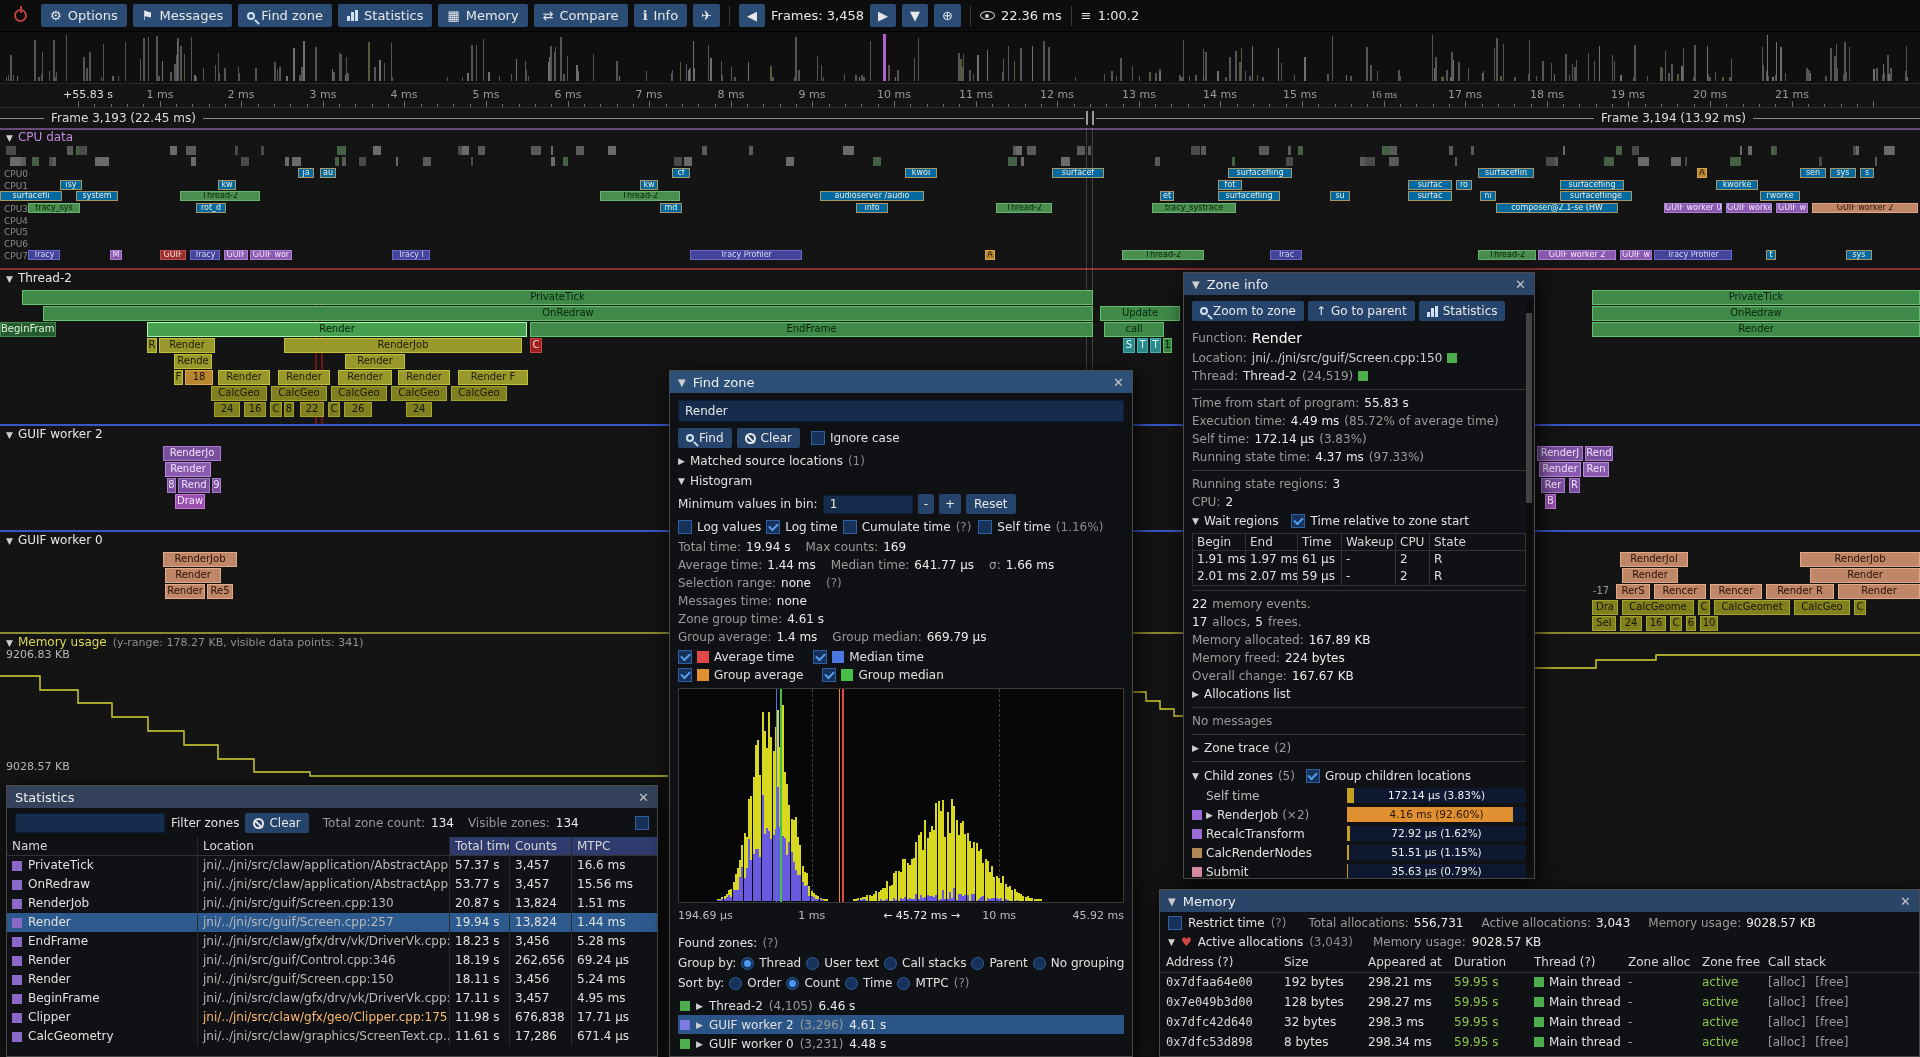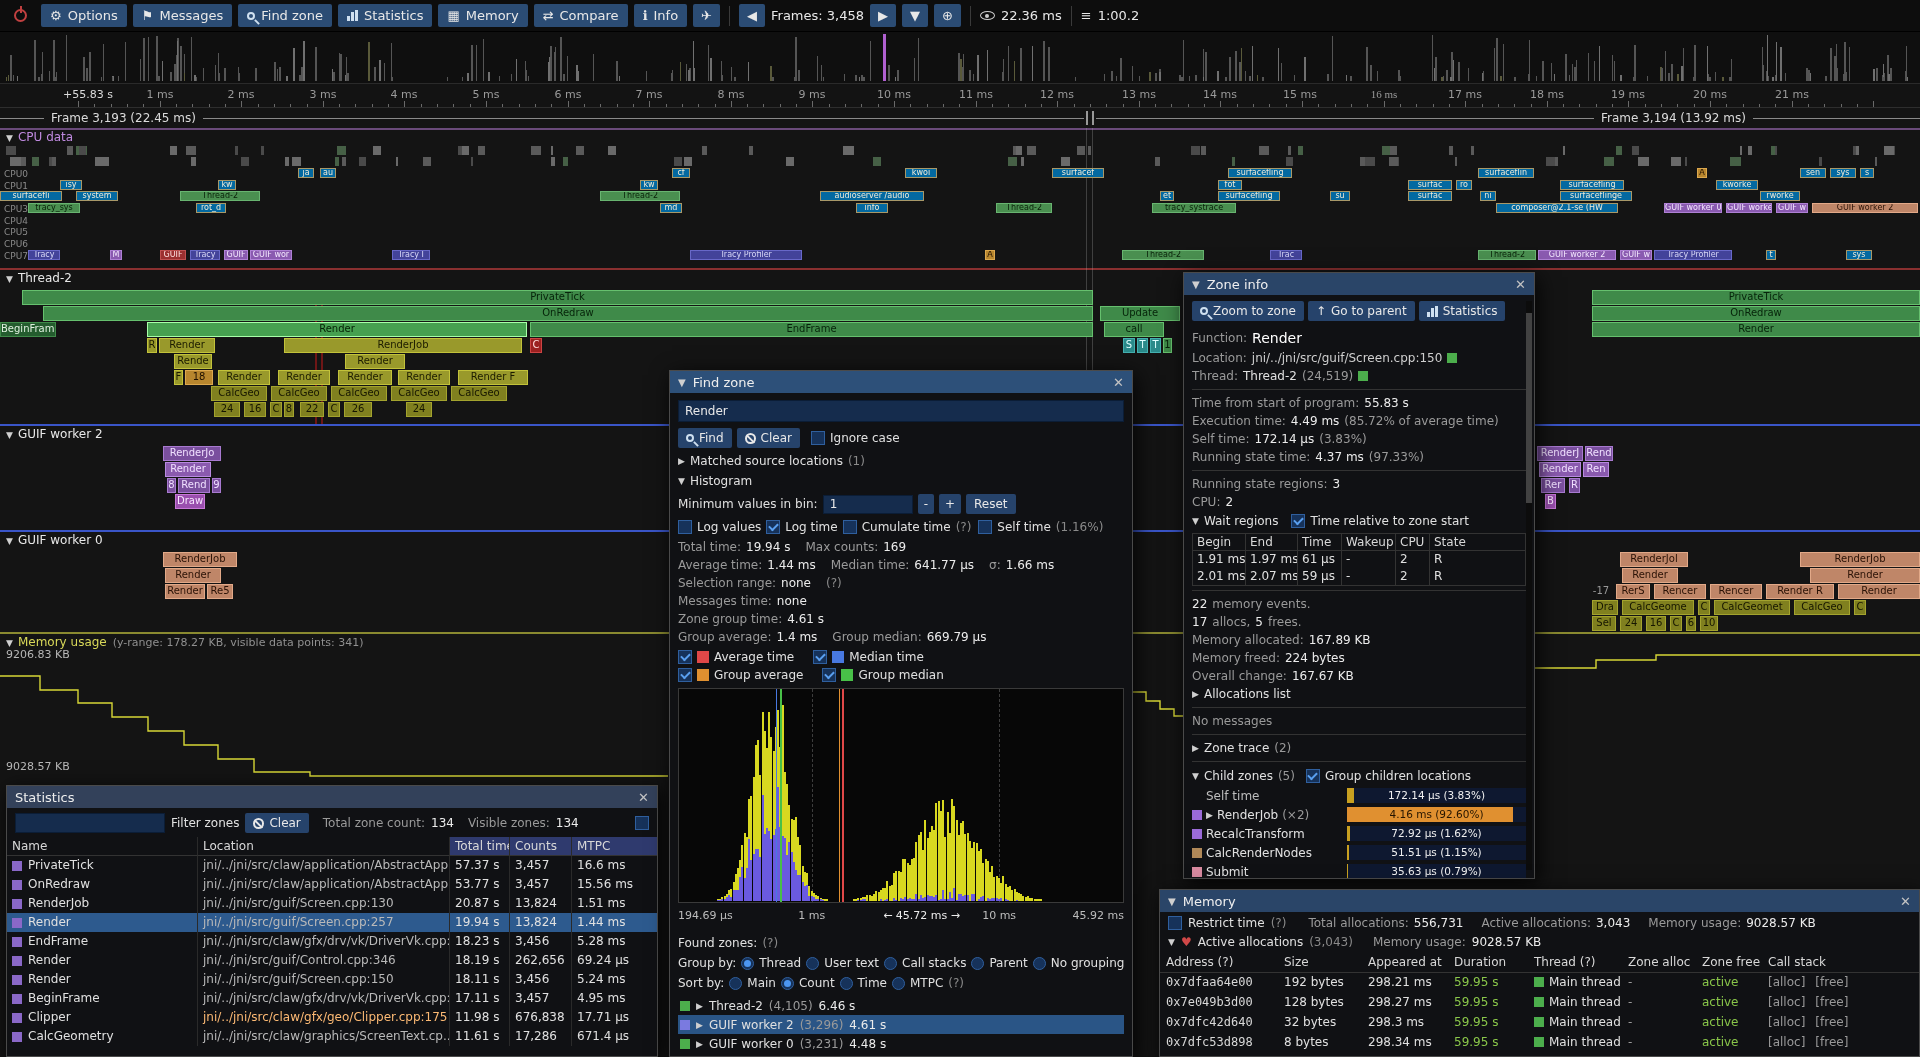--- a/index.html
+++ b/index.html
@@ -1414,21 +1414,21 @@
           <span class="radio"></span>
           <span>Call stacks</span>
           <span class="radio"></span>
           <span>Parent</span>
           <span class="radio"></span>
           <span>No grouping</span>
         </div>
       <div class="fz-line" id="fz-sortby">
           <span>Sort by:</span>
           <span class="radio"></span>
-          <span>Main</span>
+          <span>Order</span>
           <span class="radio sel"></span>
           <span>Count</span>
           <span class="radio"></span>
           <span>Time</span>
           <span class="radio"></span>
           <span>MTPC</span>
           <span class="help">(?)</span>
         </div>
       <div id="fz-groups" style="display:flex;flex-direction:column">
           <div class="fz-group">

